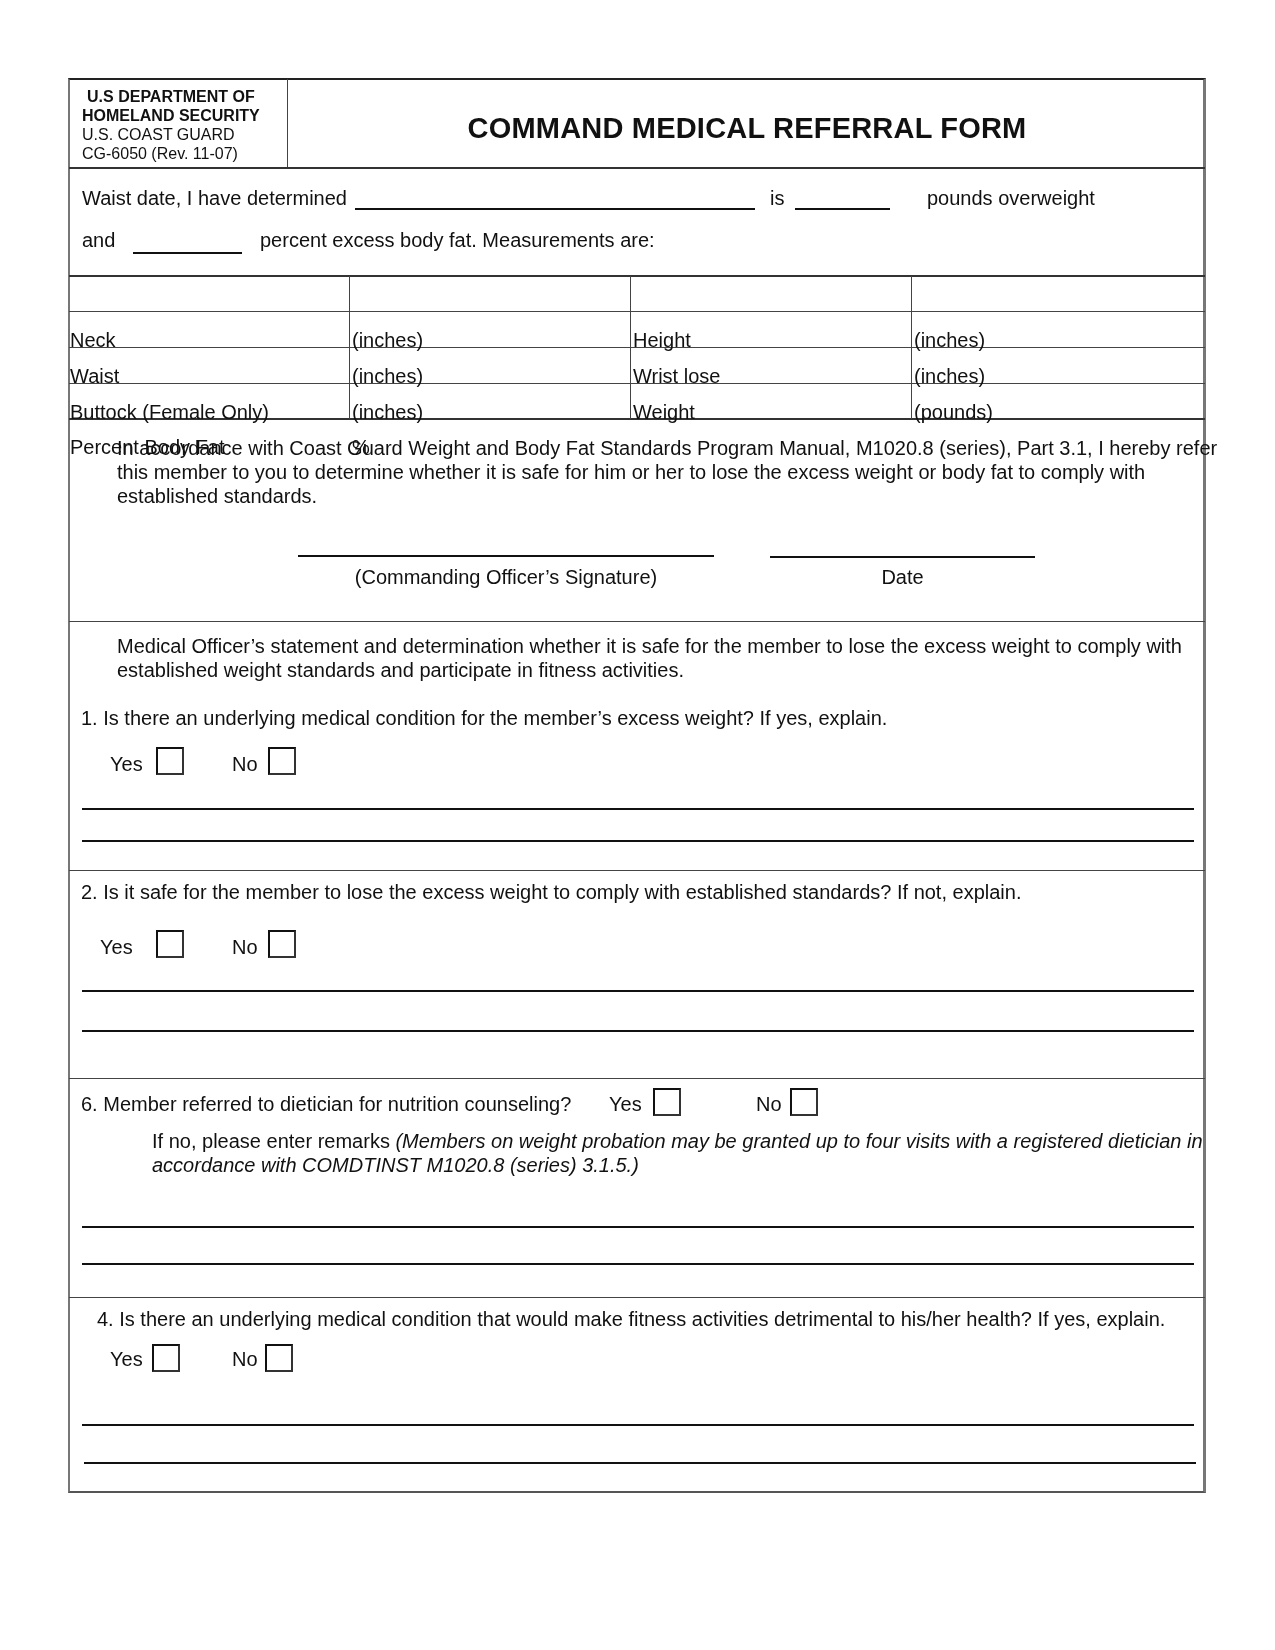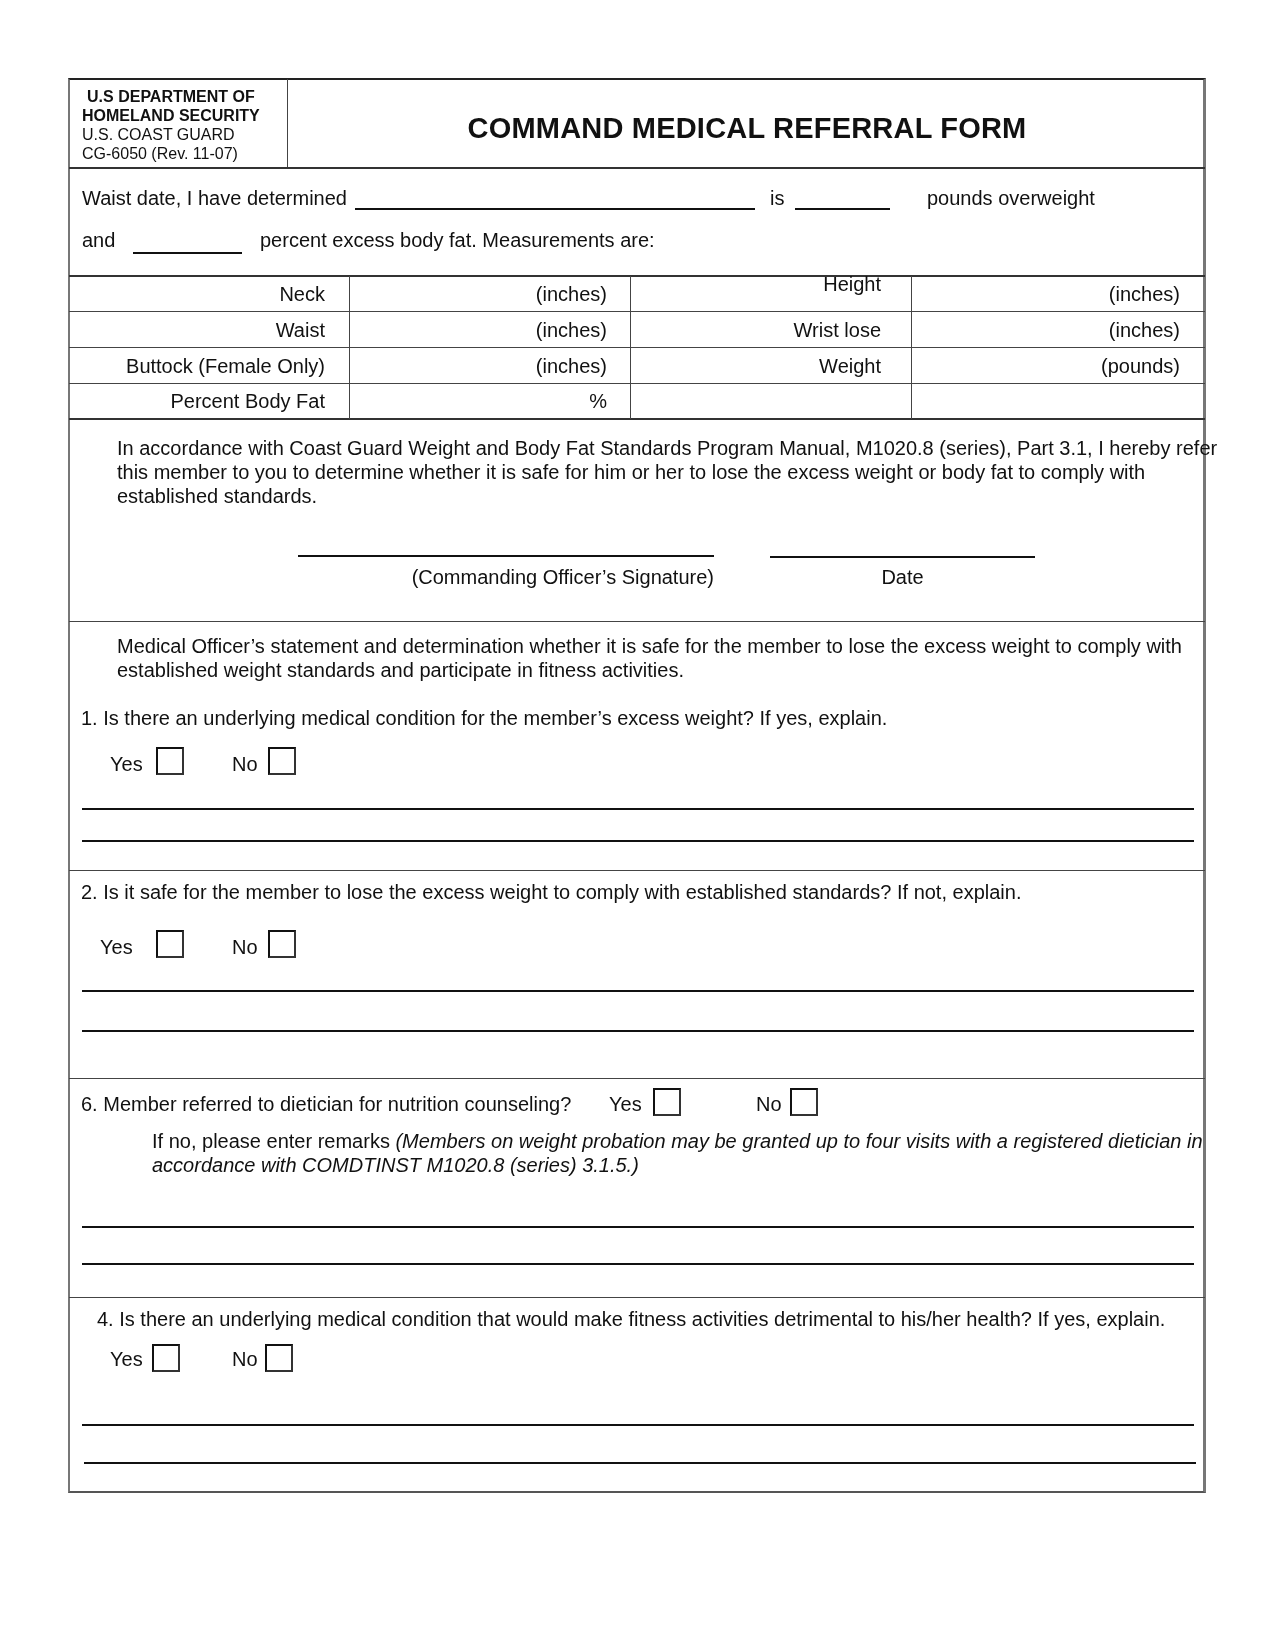--- a/index.html
+++ b/index.html
@@ -15,21 +15,21 @@
     box-sizing: border-box;
   }
   .hline { position: absolute; height: 0; border-top: 2px solid #333; }
   .hline.thin { border-top: 1.5px solid #444; }
   .vline { position: absolute; width: 0; border-left: 1.5px solid #444; }
   .blank { position: absolute; height: 0; border-top: 2px solid #111; }
   .cb { position: absolute; width: 28px; height: 28px; border: 2px solid #111; box-sizing: border-box; background: #fff; border-right-color:#333; border-bottom-color:#333; }
   .agency { font-size: 16px; line-height: 19px; }
   .agency .b { font-weight: bold; text-align: center; }
   .title { font-size: 29px; font-weight: bold; letter-spacing: 0.2px; }
-  .right { text-align: right; }
+  .right { text-align: left; margin-top: 46px; }
   .center { text-align: center; }
   .para { font-size: 20px; line-height: 24px; white-space: normal; margin-left: 36px; }
   .ital { font-style: italic; }
 </style>
 </head>
 <body>
 
 <div class="form"></div>
 
 <div class="vline" style="left:287px; top:79px; height:89px;"></div>
@@ -59,42 +59,42 @@
 <div class="hline thin" style="left:69px; width:1136px; top:311px;"></div>
 <div class="hline thin" style="left:69px; width:1136px; top:347px;"></div>
 <div class="hline thin" style="left:69px; width:1136px; top:383px;"></div>
 <div class="hline" style="left:69px; width:1136px; top:418px;"></div>
 <div class="vline" style="left:349px; top:276px; height:143px;"></div>
 <div class="vline" style="left:630px; top:276px; height:143px;"></div>
 <div class="vline" style="left:911px; top:276px; height:143px;"></div>
 
 <div class="abs txt right" style="left:70px; width:255px; top:282px;">Neck</div>
 <div class="abs txt right" style="left:352px; width:255px; top:282px;">(inches)</div>
-<div class="abs txt right" style="left:633px; width:248px; top:272px;">Height</div>
+<div class="abs txt right" style="left:633px; width:248px; top:282px;">Height</div>
 <div class="abs txt right" style="left:914px; width:266px; top:282px;">(inches)</div>
 
 <div class="abs txt right" style="left:70px; width:255px; top:318px;">Waist</div>
 <div class="abs txt right" style="left:352px; width:255px; top:318px;">(inches)</div>
 <div class="abs txt right" style="left:633px; width:248px; top:318px;">Wrist lose</div>
 <div class="abs txt right" style="left:914px; width:266px; top:318px;">(inches)</div>
 
 <div class="abs txt right" style="left:70px; width:255px; top:354px;">Buttock (Female Only)</div>
 <div class="abs txt right" style="left:352px; width:255px; top:354px;">(inches)</div>
 <div class="abs txt right" style="left:633px; width:248px; top:354px;">Weight</div>
 <div class="abs txt right" style="left:914px; width:266px; top:354px;">(pounds)</div>
 
 <div class="abs txt right" style="left:70px; width:255px; top:389px;">Percent Body Fat</div>
 <div class="abs txt right" style="left:352px; width:255px; top:389px;">%</div>
 <div class="abs txt right" style="left:633px; width:248px; top:389px;"></div>
 <div class="abs txt right" style="left:914px; width:266px; top:389px;"></div>
 
 <div class="abs para" style="left:81px; width:1115px; top:436px;">In accordance with Coast Guard Weight and Body Fat Standards Program Manual, M1020.8 (series), Part 3.1, I hereby refer this member to you to determine whether it is safe for him or her to lose the excess weight or body fat to comply with established standards.</div>
 <div class="blank" style="left:298px; width:416px; top:555px;"></div>
 <div class="blank" style="left:770px; width:265px; top:556px;"></div>
-<div class="abs txt center" style="left:298px; width:416px; top:565px;text-align:right;">(Commanding Officer’s Signature)</div>
+<div class="abs txt center" style="left:298px; width:416px; top:565px;">(Commanding Officer’s Signature)</div>
 <div class="abs txt center" style="left:770px; width:265px; top:565px;">Date</div>
 <div class="hline thin" style="left:69px; width:1136px; top:621px;"></div>
 
 <div class="abs para" style="left:81px; width:1120px; top:634px;">Medical Officer’s statement and determination whether it is safe for the member to lose the excess weight to comply with established weight standards and participate in fitness activities.</div>
 
 <div class="abs txt" style="left:81px; top:706px;">1.  Is there an underlying medical condition for the member’s excess weight?  If yes, explain.</div>
 <div class="abs txt" style="left:110px; top:752px;">Yes</div>
 <div class="cb" style="left:156px; top:747px;"></div>
 <div class="abs txt" style="left:232px; top:752px;">No</div>
 <div class="cb" style="left:268px; top:747px;"></div>

